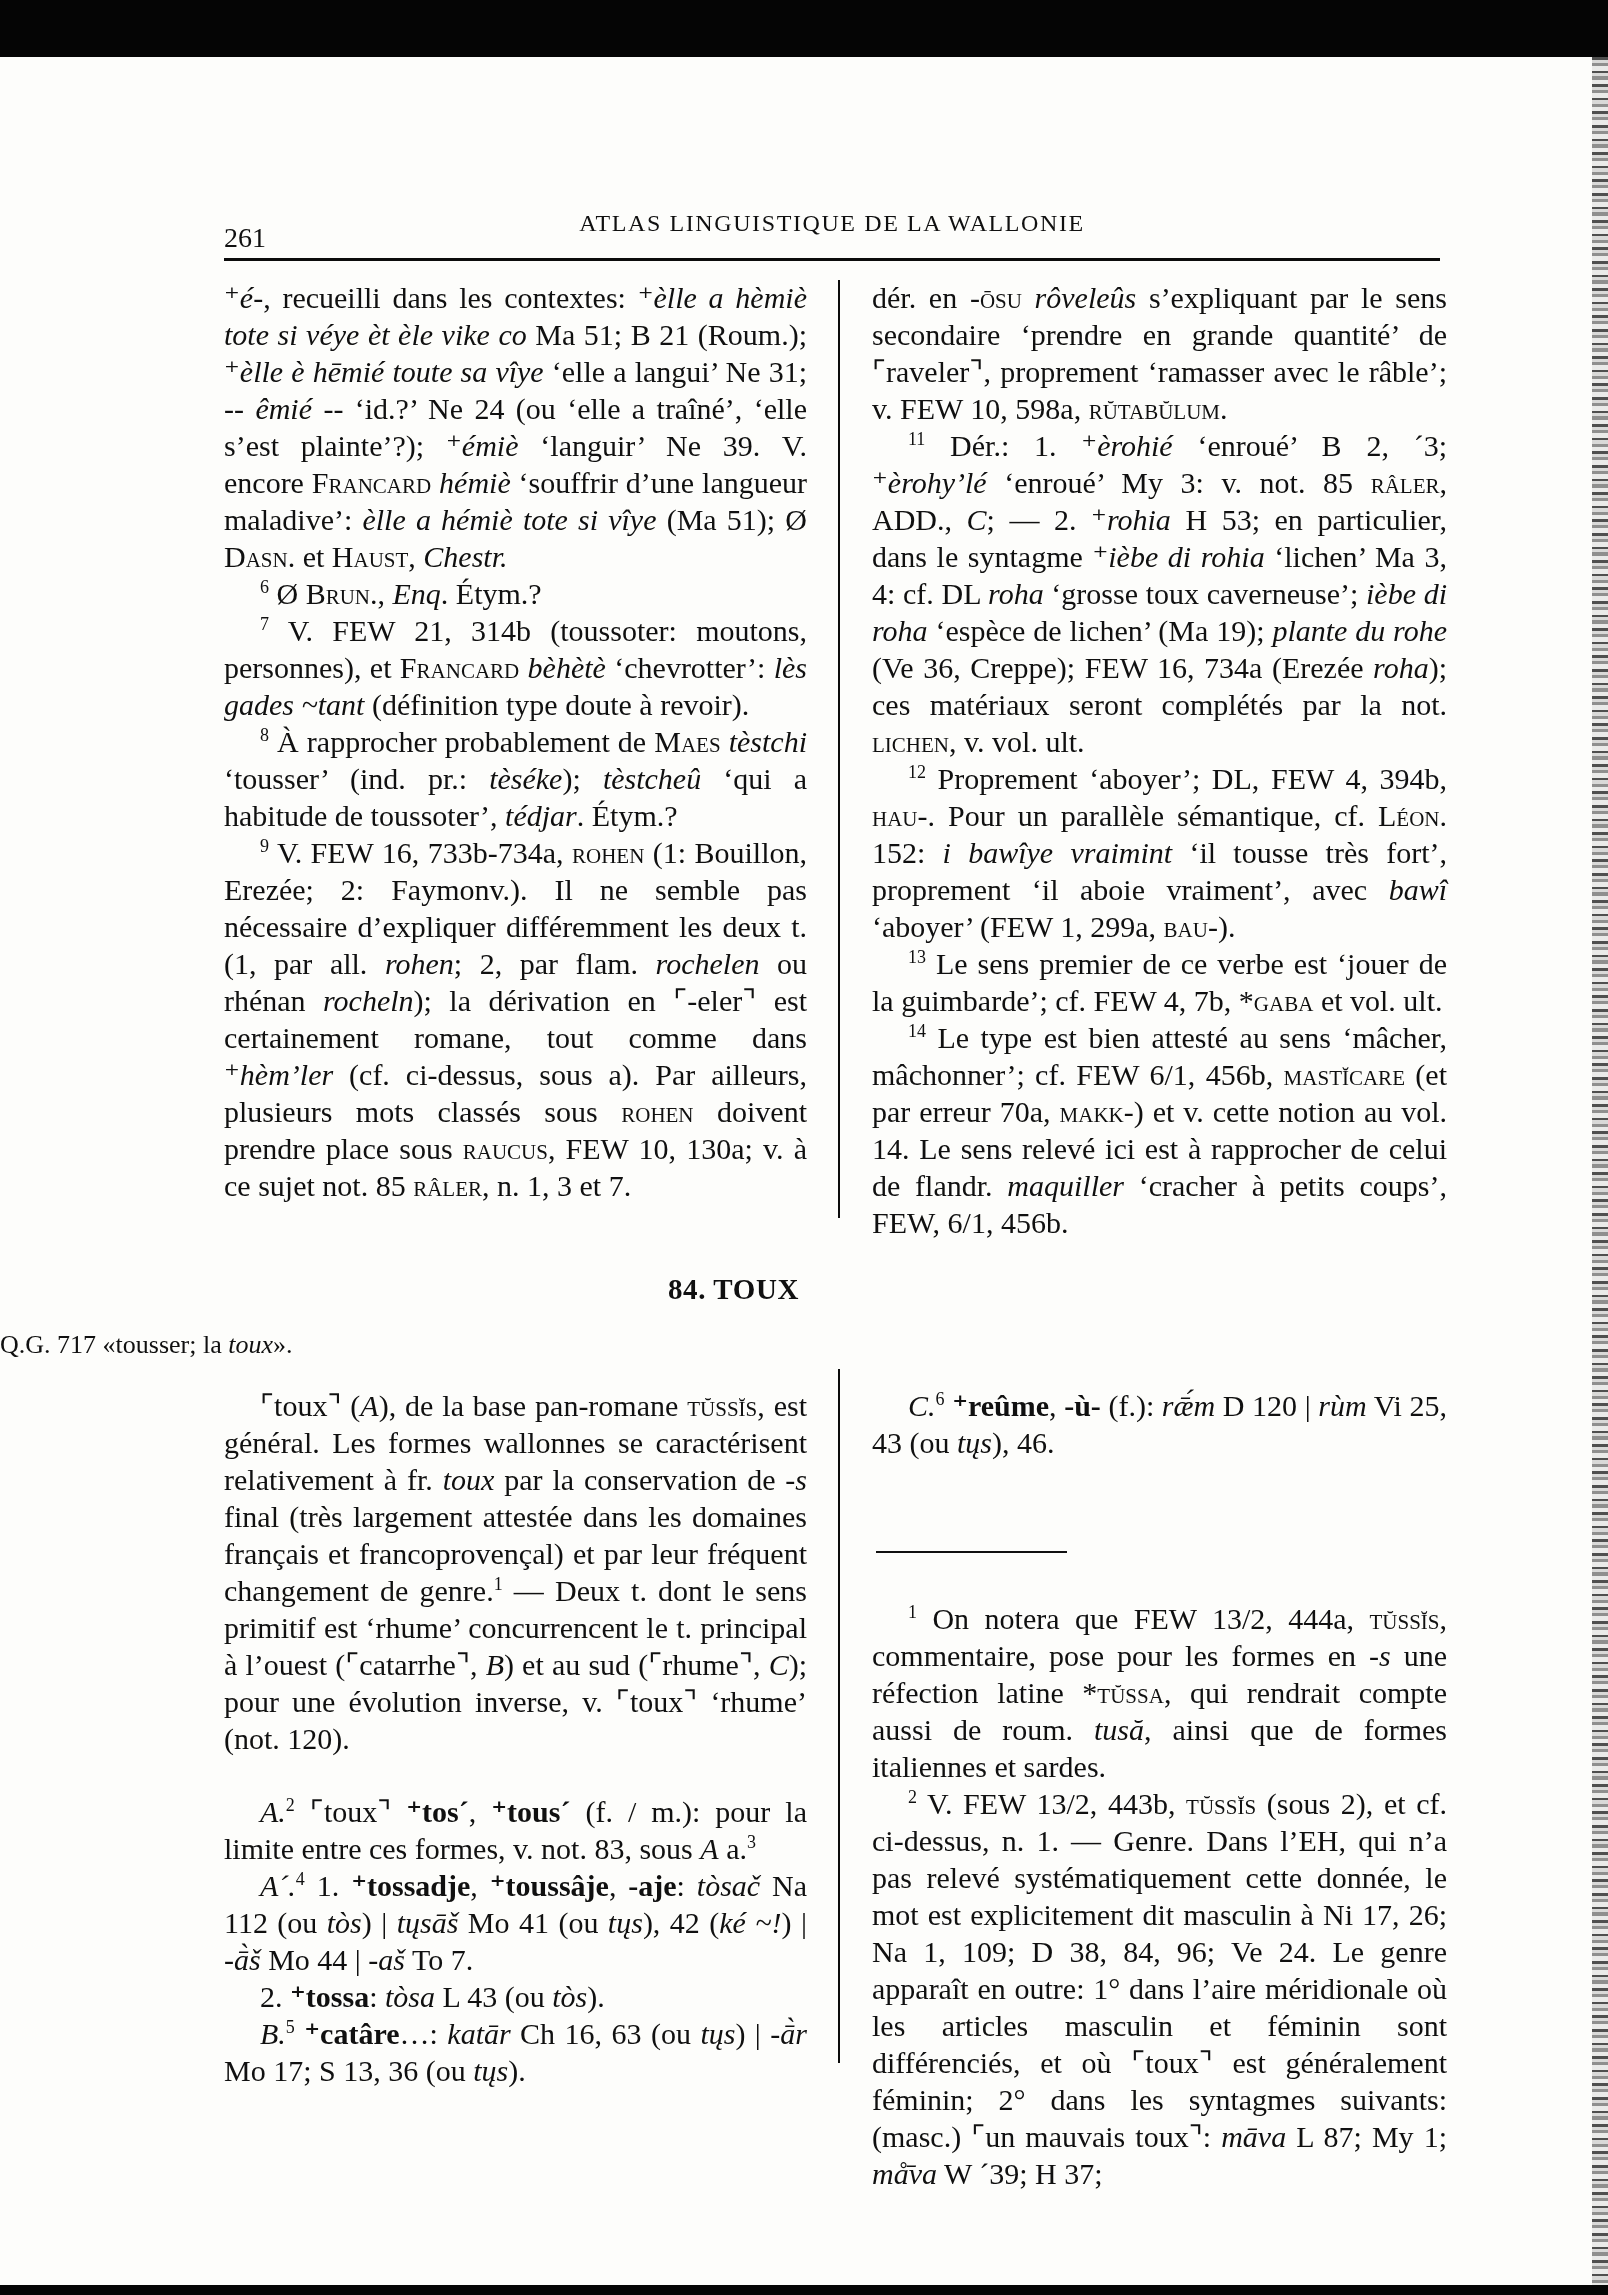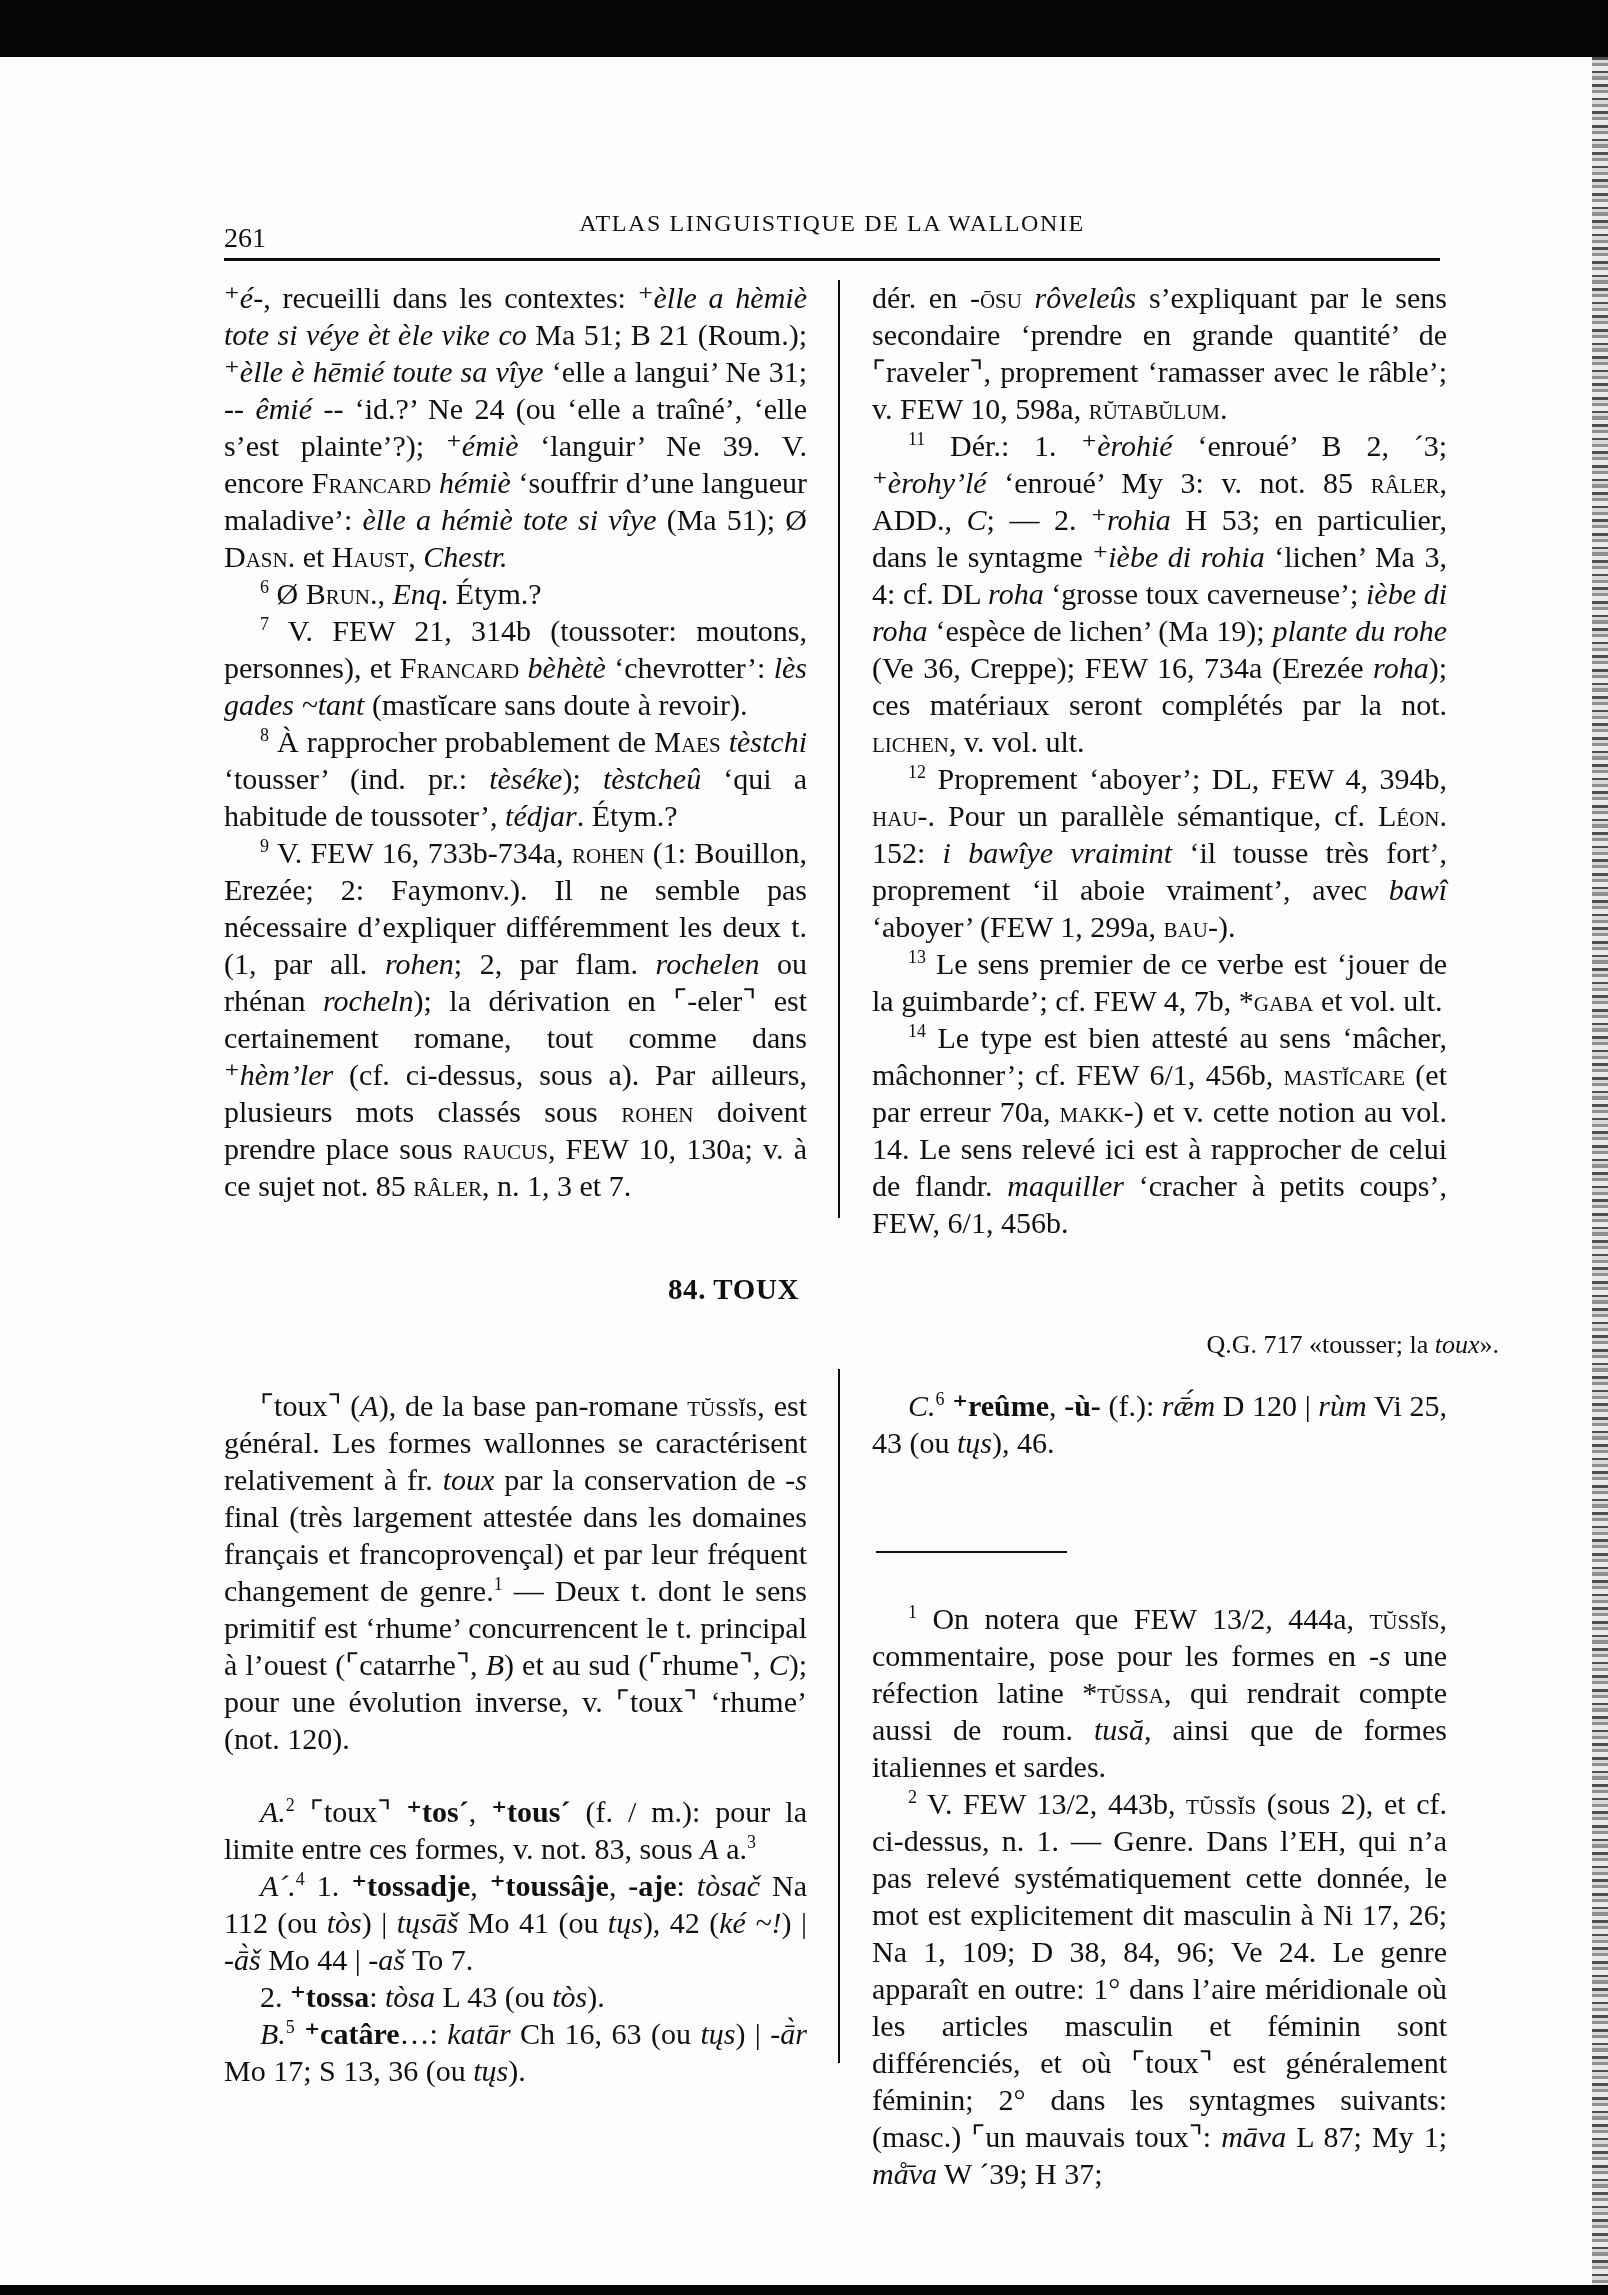--- a/index.html
+++ b/index.html
@@ -29,21 +29,21 @@
   .col-right-top{left:872px;top:279px;width:575px;}
   .col-left-bottom{left:224px;top:1387px;width:583px;}
   .col-right-bottom{left:872px;top:1387px;width:575px;}
 
   .vdiv{position:absolute;width:1.9px;background:#0c0c0c;}
   .vdiv-top{left:838px;top:280px;height:938px;}
   .vdiv-bottom{left:838px;top:1369px;height:694px;}
 
   .section-title{position:absolute;left:0;top:1273px;width:1467px;margin:0;text-align:center;
     font-size:29px;font-weight:700;letter-spacing:0.6px;}
-  .section-subtitle{position:absolute;left:0;top:1330px;width:1467px;text-align:right;font-size:26px;padding-left:32px;}
+  .section-subtitle{position:absolute;left:0;top:1330px;width:1467px;text-align:left;font-size:26px;}
 
   .para{margin:0;padding:0;}
   .fn{text-indent:36px;}
   .noindent{text-indent:0;}
   .gap-above{margin-top:36px;}
   .fn-rule{width:191px;height:1.9px;background:#101010;margin:90px 0 47px 3.9px;}
 
   .run-r{}
   .run-i{font-style:italic;}
   .run-b{font-weight:700;}
@@ -60,21 +60,21 @@
 
   <header>
     <div class="page-number">261</div>
     <div class="running-title">ATLAS LINGUISTIQUE DE LA WALLONIE</div>
     <div class="header-rule"></div>
   </header>
 
   <div class="col col-left-top">
       <p class="para noindent"><span class="run-i">⁺é-</span><span class="run-r">, recueilli dans les contextes: </span><span class="run-i">⁺èlle a hèmiè tote si véye èt èle vike co</span><span class="run-r"> Ma 51; B 21 (Roum.); </span><span class="run-i">⁺èlle è hēmié toute sa vîye</span><span class="run-r"> ‘elle a langui’ Ne 31; -- </span><span class="run-i">êmié</span><span class="run-r"> -- ‘id.?’ Ne 24 (ou ‘elle a traîné’, ‘elle s’est plainte’?); </span><span class="run-i">⁺émiè</span><span class="run-r"> ‘languir’ Ne 39. V. encore </span><span class="run-sc">Francard</span><span class="run-r"> </span><span class="run-i">hémiè</span><span class="run-r"> ‘souffrir d’une langueur maladive’: </span><span class="run-i">èlle a hémiè tote si vîye</span><span class="run-r"> (Ma 51); Ø </span><span class="run-sc">Dasn.</span><span class="run-r"> et </span><span class="run-sc">Haust</span><span class="run-r">, </span><span class="run-i">Chestr.</span></p>
       <p class="para fn"><sup class="run-sup">6</sup><span class="run-r"> Ø </span><span class="run-sc">Brun.</span><span class="run-r">, </span><span class="run-i">Enq</span><span class="run-r">. Étym.?</span></p>
-      <p class="para fn"><sup class="run-sup">7</sup><span class="run-r"> V. FEW 21, 314b (toussoter: moutons, personnes), et </span><span class="run-sc">Francard</span><span class="run-r"> </span><span class="run-i">bèhètè</span><span class="run-r"> ‘chevrotter’: </span><span class="run-i">lès gades ~tant</span><span class="run-r"> (mastĭcare sans doute à revoir).</span></p>
+      <p class="para fn"><sup class="run-sup">7</sup><span class="run-r"> V. FEW 21, 314b (toussoter: moutons, personnes), et </span><span class="run-sc">Francard</span><span class="run-r"> </span><span class="run-i">bèhètè</span><span class="run-r"> ‘chevrotter’: </span><span class="run-i">lès gades ~tant</span><span class="run-r"> (définition type doute à revoir).</span></p>
       <p class="para fn"><sup class="run-sup">8</sup><span class="run-r"> À rapprocher probablement de </span><span class="run-sc">Maes</span><span class="run-r"> </span><span class="run-i">tèstchi</span><span class="run-r"> ‘tousser’ (ind. pr.: </span><span class="run-i">tèséke</span><span class="run-r">); </span><span class="run-i">tèstcheû</span><span class="run-r"> ‘qui a habitude de toussoter’, </span><span class="run-i">tédjar</span><span class="run-r">. Étym.?</span></p>
       <p class="para fn"><sup class="run-sup">9</sup><span class="run-r"> V. FEW 16, 733b-734a, </span><span class="run-sc">rohen</span><span class="run-r"> (1: Bouillon, Erezée; 2: Faymonv.). Il ne semble pas nécessaire d’expliquer différemment les deux t. (1, par all. </span><span class="run-i">rohen</span><span class="run-r">; 2, par flam. </span><span class="run-i">rochelen</span><span class="run-r"> ou rhénan </span><span class="run-i">rocheln</span><span class="run-r">); la dérivation en ⌜-eler⌝ est certainement romane, tout comme dans </span><span class="run-i">⁺hèm’ler</span><span class="run-r"> (cf. ci-dessus, sous a). Par ailleurs, plusieurs mots classés sous </span><span class="run-sc">rohen</span><span class="run-r"> doivent prendre place sous </span><span class="run-sc">raucus</span><span class="run-r">, FEW 10, 130a; v. à ce sujet not. 85 </span><span class="run-sc">râler</span><span class="run-r">, n. 1, 3 et 7.</span></p>
     </div>
 
   <div class="vdiv vdiv-top"></div>
 
   <div class="col col-right-top">
       <p class="para noindent"><span class="run-r">dér. en -</span><span class="run-sc">ōsu</span><span class="run-r"> </span><span class="run-i">rôveleûs</span><span class="run-r"> s’expliquant par le sens secondaire ‘prendre en grande quantité’ de ⌜raveler⌝, proprement ‘ramasser avec le râble’; v. FEW 10, 598a, </span><span class="run-sc">rŭtabŭlum</span><span class="run-r">.</span></p>
       <p class="para fn"><sup class="run-sup">11</sup><span class="run-r"> Dér.: 1. </span><span class="run-i">⁺èrohié</span><span class="run-r"> ‘enroué’ B 2, ´3; </span><span class="run-i">⁺èrohy’lé</span><span class="run-r"> ‘enroué’ My 3: v. not. 85 </span><span class="run-sc">râler</span><span class="run-r">, ADD., </span><span class="run-i">C</span><span class="run-r">; — 2. </span><span class="run-i">⁺rohia</span><span class="run-r"> H 53; en particulier, dans le syntagme </span><span class="run-i">⁺ièbe di rohia</span><span class="run-r"> ‘lichen’ Ma 3, 4: cf. DL </span><span class="run-i">roha</span><span class="run-r"> ‘grosse toux caverneuse’; </span><span class="run-i">ièbe di roha</span><span class="run-r"> ‘espèce de lichen’ (Ma 19); </span><span class="run-i">plante du rohe</span><span class="run-r"> (Ve 36, Creppe); FEW 16, 734a (Erezée </span><span class="run-i">roha</span><span class="run-r">); ces matériaux seront complétés par la not. </span><span class="run-sc">lichen</span><span class="run-r">, v. vol. ult.</span></p>
       <p class="para fn"><sup class="run-sup">12</sup><span class="run-r"> Proprement ‘aboyer’; DL, FEW 4, 394b, </span><span class="run-sc">hau-</span><span class="run-r">. Pour un parallèle sémantique, cf. </span><span class="run-sc">Léon.</span><span class="run-r"> 152: </span><span class="run-i">i bawîye vraimint</span><span class="run-r"> ‘il tousse très fort’, proprement ‘il aboie vraiment’, avec </span><span class="run-i">bawî</span><span class="run-r"> ‘aboyer’ (FEW 1, 299a, </span><span class="run-sc">bau-</span><span class="run-r">).</span></p>

